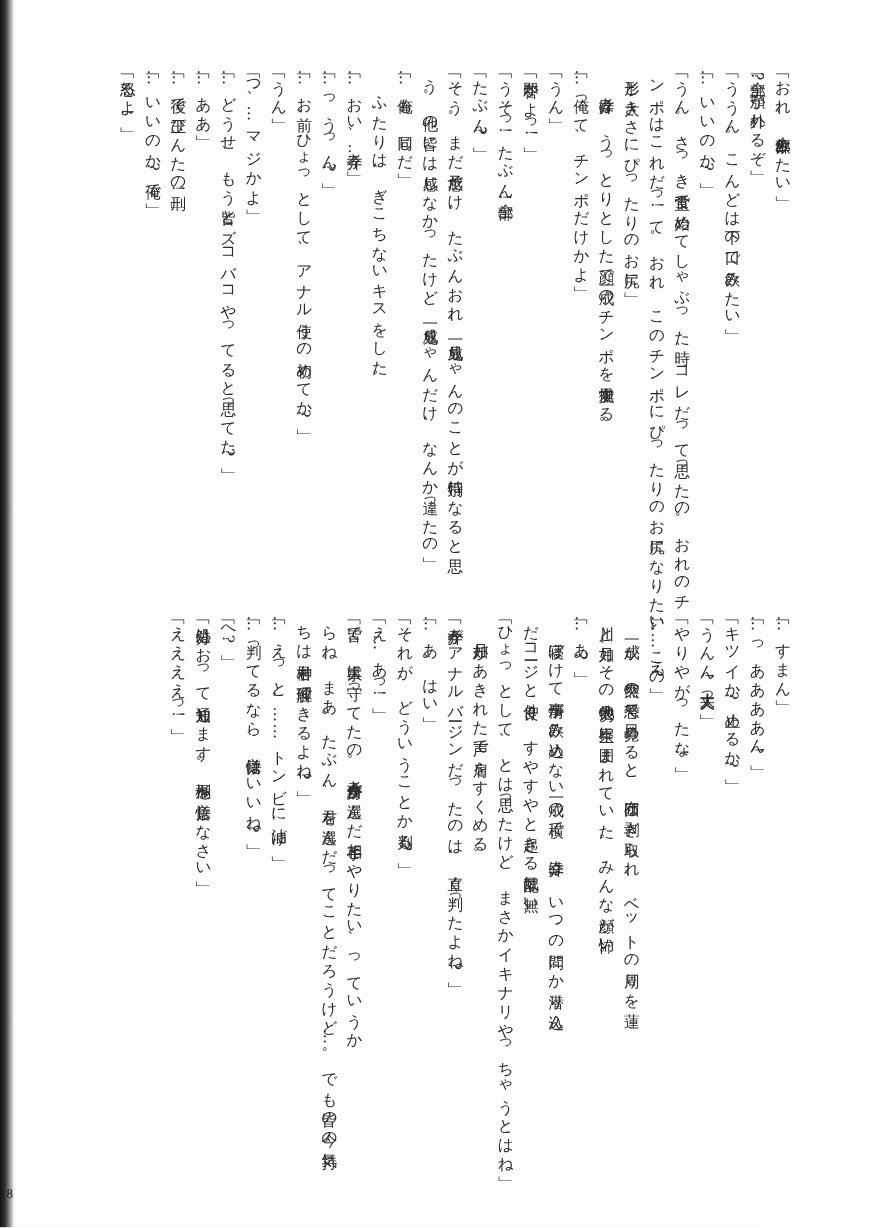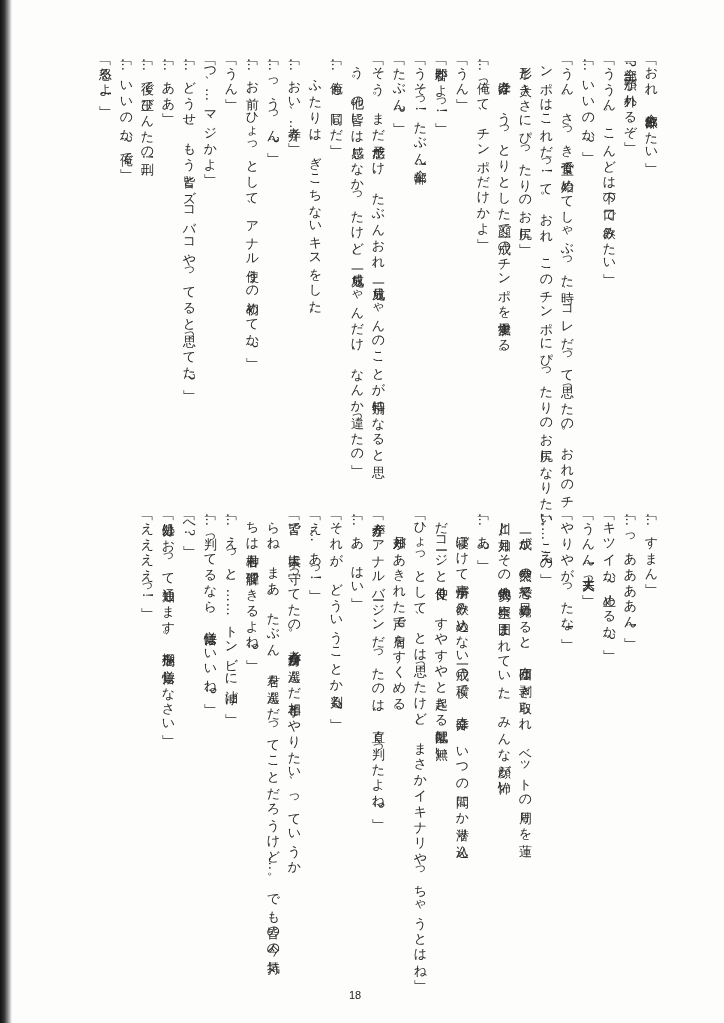--- a/index.html
+++ b/index.html
@@ -46,22 +46,21 @@
   .block2 {
     top: 512px;
     right: 62px;
     height: 462px;
   }
   .pagenum {
     position: absolute;
     left: 0;
     right: 14px;
     bottom: 22px;
-    text-align: center;
-    font-family: Liberation Sans, sans-serif;
+    font-family: Liberation Serif, serif;
     font-size: 11px;
     color: #222;
   }
 </style>
 </head>
 <body>
 
 <div class="page">
   <div class="edge-shadow"></div>
   <div class="vblock block1" id="block1">

